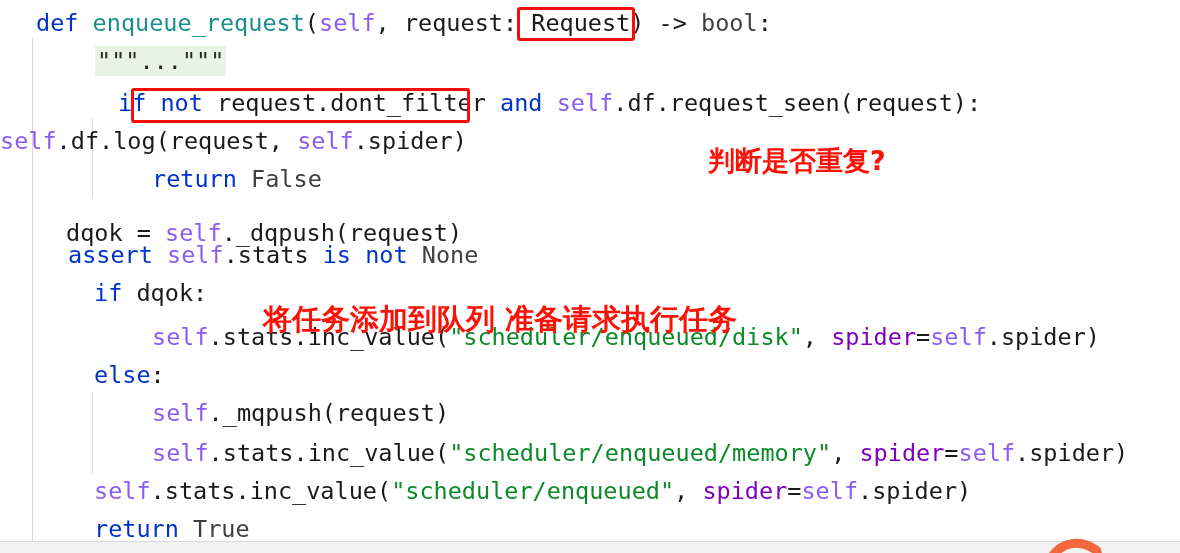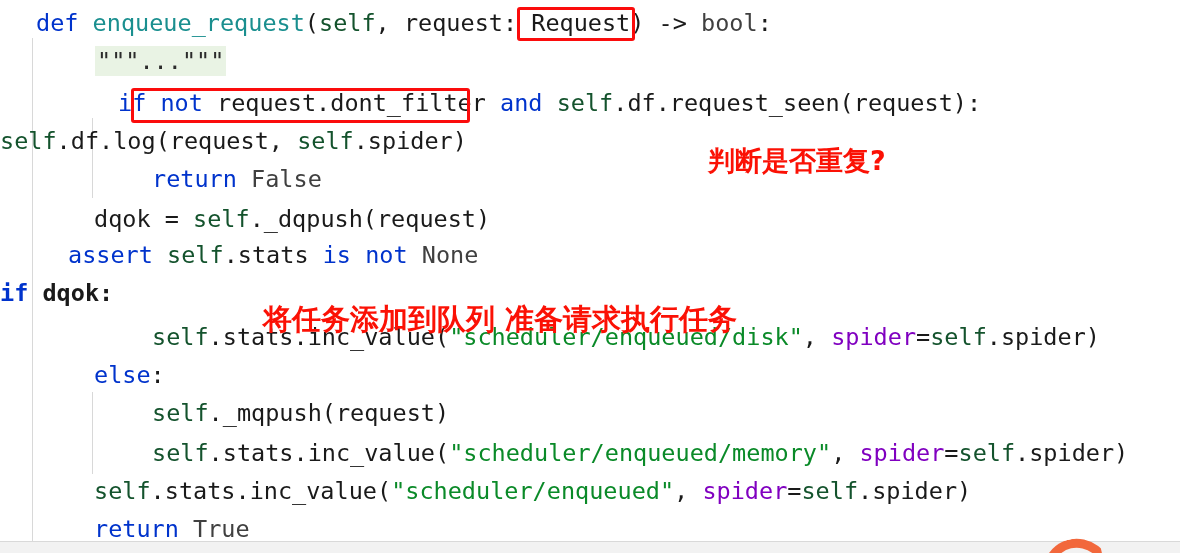--- a/index.html
+++ b/index.html
@@ -34,21 +34,21 @@
     white-space: pre;
     font-family: "DejaVu Sans Mono", "Liberation Mono", monospace;
     font-size: 23.5px;
     letter-spacing: 0px;
     color: #202020;
   }
 
   
   .kw   { color: #0033cc; }          
   .kw2  { color: #404040; }          
-  .self { color: #14532d; }          
+  .self { color: #8b5cf6; }          
   .kwarg{ color: #8000c0; }          
   .fn   { color: #1a8f8f; }          
   .str  { color: #0a8a28; }          
   .plain{ color: #1a1a1a; }
   .cls  { color: #1a1a1a; }
 
   
   .guide {
     position: absolute;
     width: 1px;
@@ -130,23 +130,23 @@
     <div id="indent-guides">
         <div class="guide" style="left: 32px; top: 38px; height: 515px;"></div>
         <div class="guide" style="left: 92px; top: 118px; height: 80px;"></div>
         <div class="guide" style="left: 92px; top: 392px; height: 82px;"></div>
       </div>
     <div id="code-lines">
         <div class="code-line" style="top: 4px; padding-left: 36px;"><span class="kw">def</span><span class="plain"> </span><span class="fn">enqueue_request</span><span class="plain">(</span><span class="self">self</span><span class="plain">, request: </span><span class="cls">Request</span><span class="plain">) </span><span class="plain">-&gt; </span><span class="kw2">bool</span><span class="plain">:</span></div>
         <div class="code-line" style="top: 84px; padding-left: 118px;"><span class="kw">if</span><span class="plain"> </span><span class="kw">not</span><span class="plain"> request.dont_filter </span><span class="kw">and</span><span class="plain"> </span><span class="self">self</span><span class="plain">.df.request_seen(request):</span></div>
         <div class="code-line" style="top: 122px; "><span class="self">self</span><span class="plain">.df.log(request, </span><span class="self">self</span><span class="plain">.spider)</span></div>
         <div class="code-line" style="top: 160px; padding-left: 152px;"><span class="kw">return</span><span class="plain"> </span><span class="kw2">False</span></div>
-        <div class="code-line" style="top: 200px; padding-left: 94px;"><span class="plain">dqok = </span><span class="self">self</span><span class="plain">._dqpush(request)</span></div>
+        <div class="code-line" style="top: 214px; padding-left: 66px;"><span class="plain">dqok = </span><span class="self">self</span><span class="plain">._dqpush(request)</span></div>
         <div class="code-line" style="top: 236px; padding-left: 68px;"><span class="kw">assert</span><span class="plain"> </span><span class="self">self</span><span class="plain">.stats </span><span class="kw">is</span><span class="plain"> </span><span class="kw">not</span><span class="plain"> </span><span class="kw2">None</span></div>
-        <div class="code-line" style="top: 274px;  font-weight: bold;"><span class="kw">if</span><span class="plain"> dqok:</span></div>
+        <div class="code-line" style="top: 274px; padding-left: 94px;"><span class="kw">if</span><span class="plain"> dqok:</span></div>
         <div class="code-line" style="top: 318px; padding-left: 152px;"><span class="self">self</span><span class="plain">.stats.inc_value(</span><span class="str">"scheduler/enqueued/disk"</span><span class="plain">, </span><span class="kwarg">spider</span><span class="plain">=</span><span class="self">self</span><span class="plain">.spider)</span></div>
         <div class="code-line" style="top: 356px; padding-left: 94px;"><span class="kw">else</span><span class="plain">:</span></div>
         <div class="code-line" style="top: 394px; padding-left: 152px;"><span class="self">self</span><span class="plain">._mqpush(request)</span></div>
         <div class="code-line" style="top: 434px; padding-left: 152px;"><span class="self">self</span><span class="plain">.stats.inc_value(</span><span class="str">"scheduler/enqueued/memory"</span><span class="plain">, </span><span class="kwarg">spider</span><span class="plain">=</span><span class="self">self</span><span class="plain">.spider)</span></div>
         <div class="code-line" style="top: 472px; padding-left: 94px;"><span class="self">self</span><span class="plain">.stats.inc_value(</span><span class="str">"scheduler/enqueued"</span><span class="plain">, </span><span class="kwarg">spider</span><span class="plain">=</span><span class="self">self</span><span class="plain">.spider)</span></div>
         <div class="code-line" style="top: 510px; padding-left: 94px;"><span class="kw">return</span><span class="plain"> </span><span class="kw2">True</span></div>
       </div>
     <div class="docstring-chip" id="docstring-chip" style="left: 95px; top: 46px; background: rgb(233, 243, 228);">"""..."""</div>
   </div>
 

